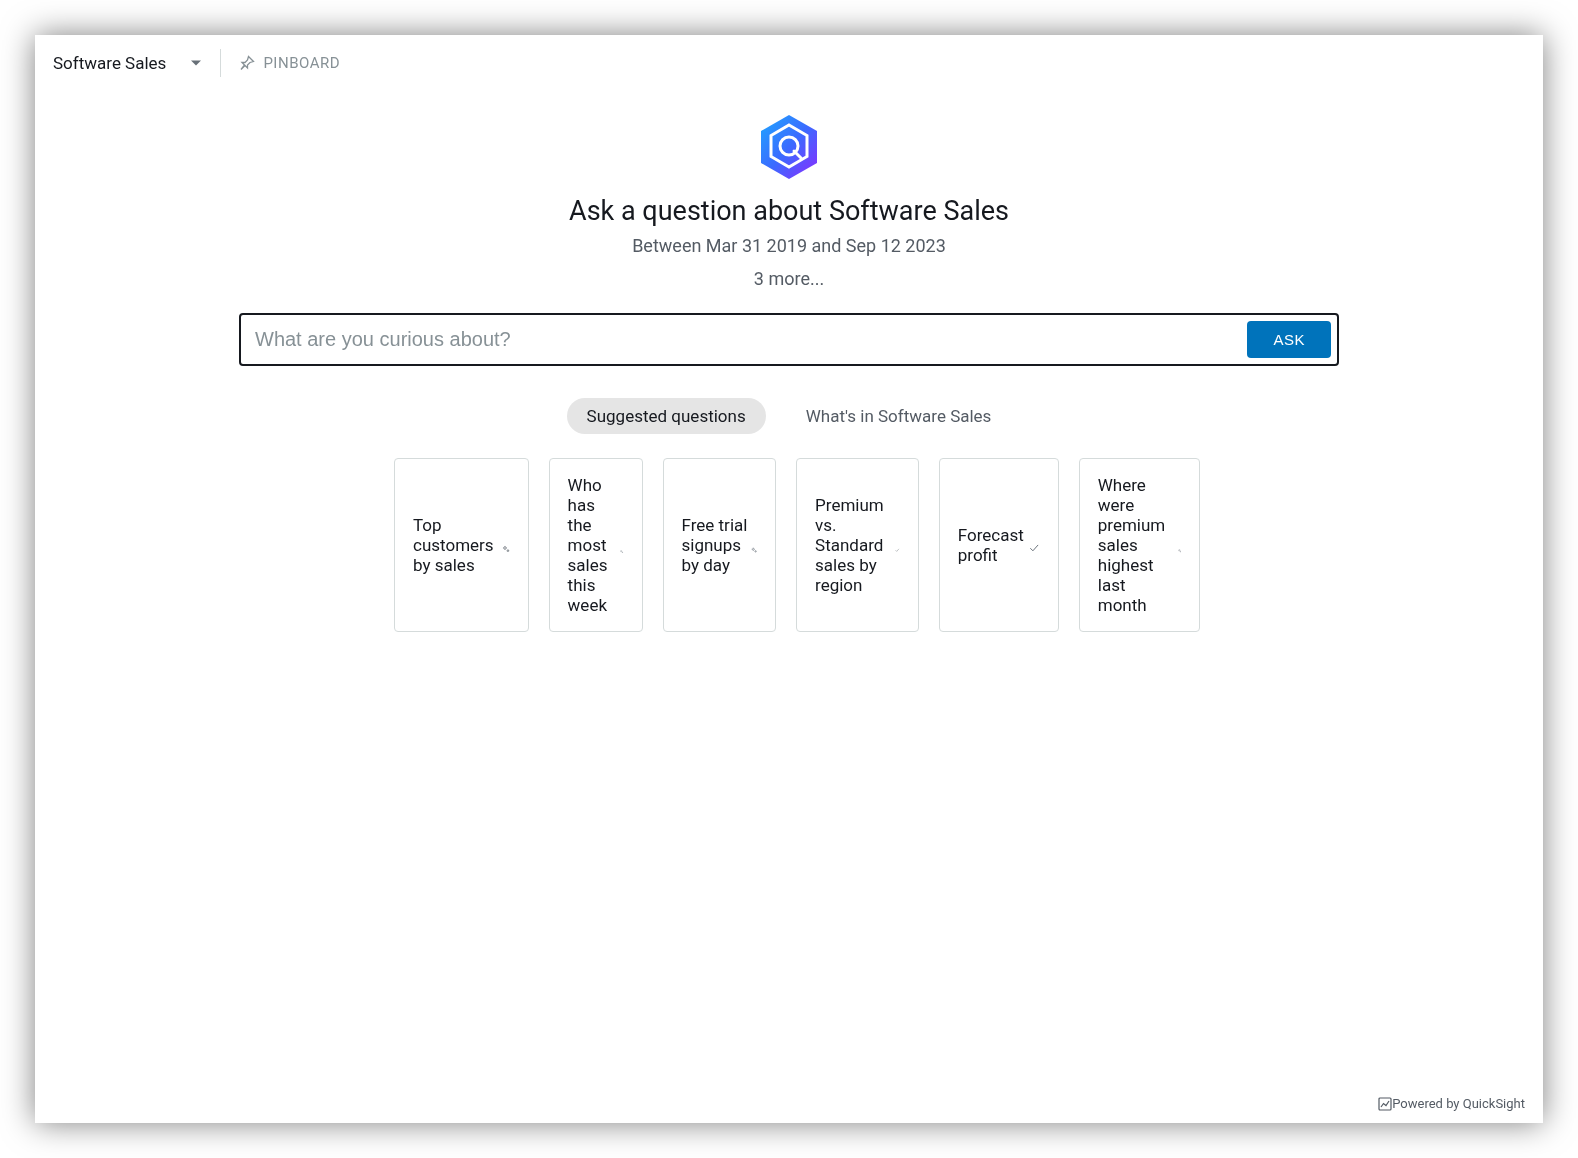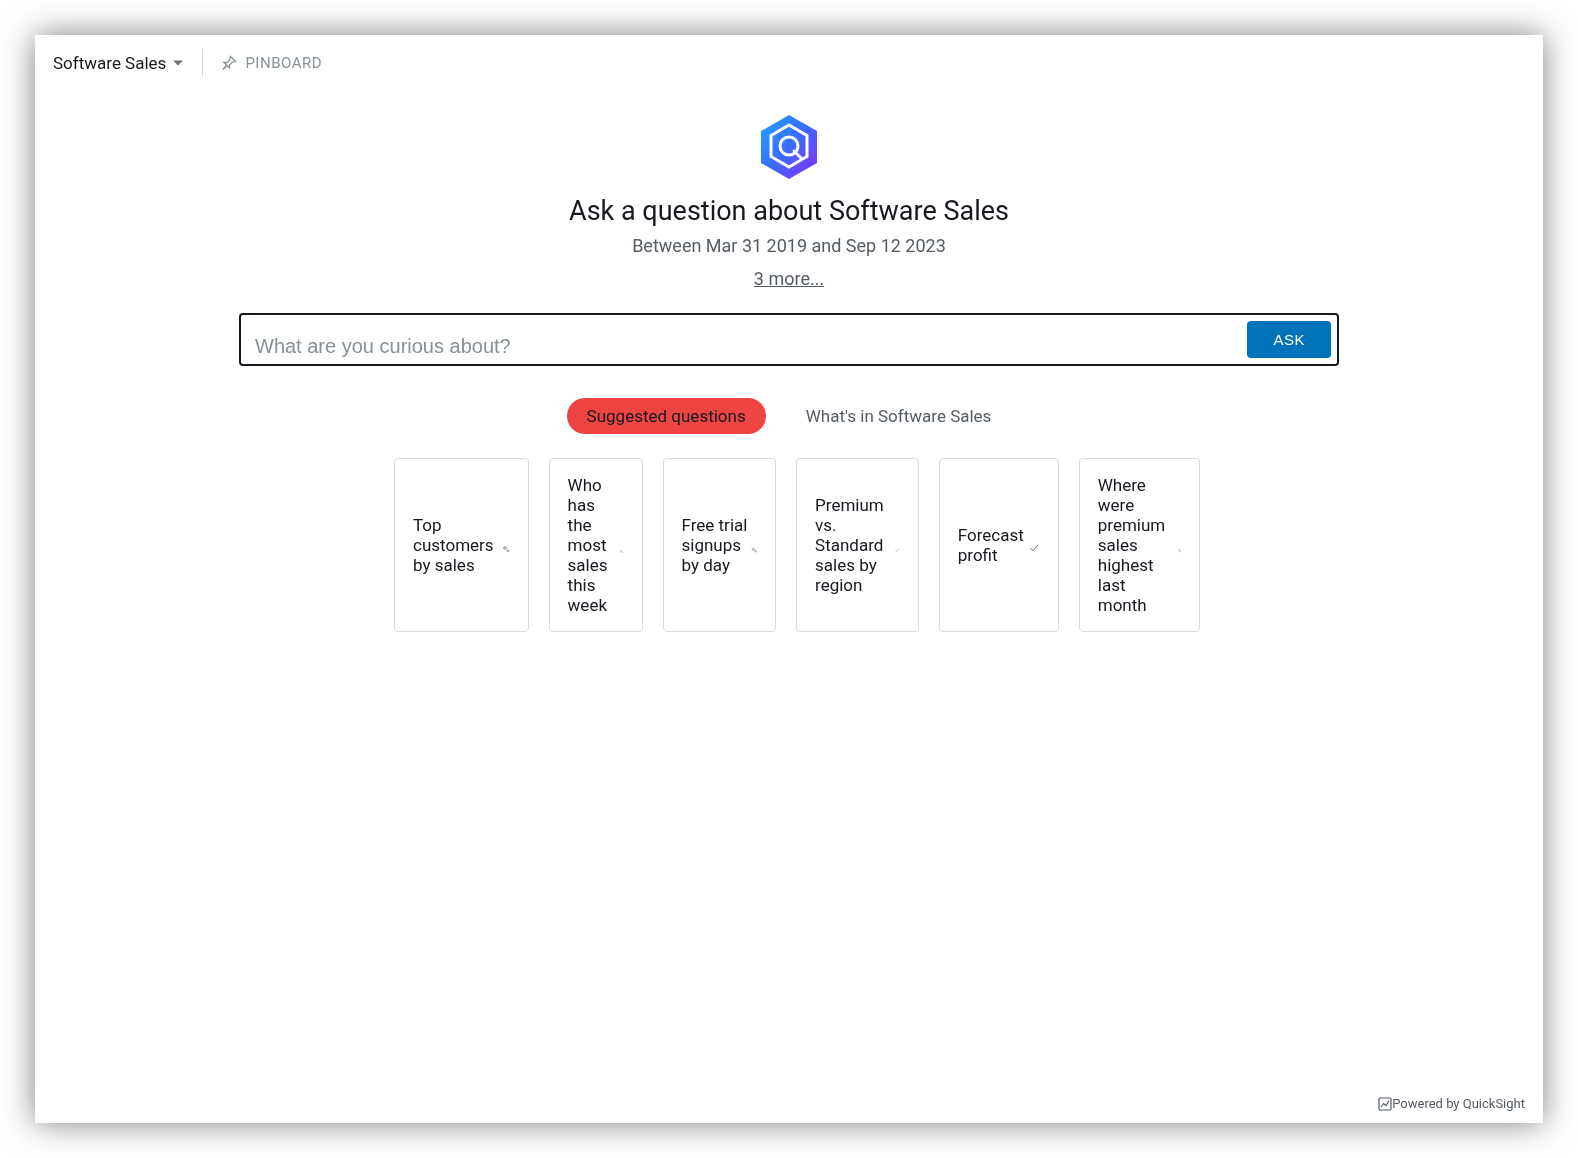--- a/index.html
+++ b/index.html
@@ -26,21 +26,21 @@
     }
     .top-bar {
       display: flex;
       align-items: center;
       padding: 14px 18px;
       gap: 18px;
     }
     .topic-selector {
       display: flex;
       align-items: center;
-      gap: 6px;
+      gap: 24px;
       font-size: 17px;
       color: #16191f;
       font-weight: 400;
       cursor: pointer;
       justify-content: flex-end;
     }
     .topic-selector svg {
       width: 12px;
       height: 12px;
     }
@@ -87,28 +87,27 @@
     .subtitle-row {
       display: flex;
       align-items: center;
       gap: 12px;
       font-size: 18px;
       color: #545b64;
       margin-bottom: 24px;
       flex-direction: column;
     }
     .more-link {
-      text-decoration: underline;
       cursor: pointer;
       color: #545b64;
     }
     .search-bar {
       width: 1100px;
       display: flex;
-      align-items: flex-end;
+      align-items: center;
       border: 2px solid #16191f;
       border-radius: 4px;
       padding: 6px 6px 6px 14px;
       margin-bottom: 32px;
     }
     .search-input {
       flex: 1;
       border: none;
       outline: none;
       font-size: 20px;
@@ -136,21 +135,21 @@
       align-items: center;
     }
     .tab {
       padding: 8px 20px;
       font-size: 17px;
       color: #545b64;
       cursor: pointer;
       border-radius: 18px;
     }
     .tab.active {
-      background: #ef4444;
+      background: #e5e5e5;
       color: #16191f;
     }
     .suggestions {
       width: 790px;
       display: flex;
       flex-direction: row;
       gap: 20px;
     }
     .suggestion-item {
       border: 1px solid #d5dbdb;

